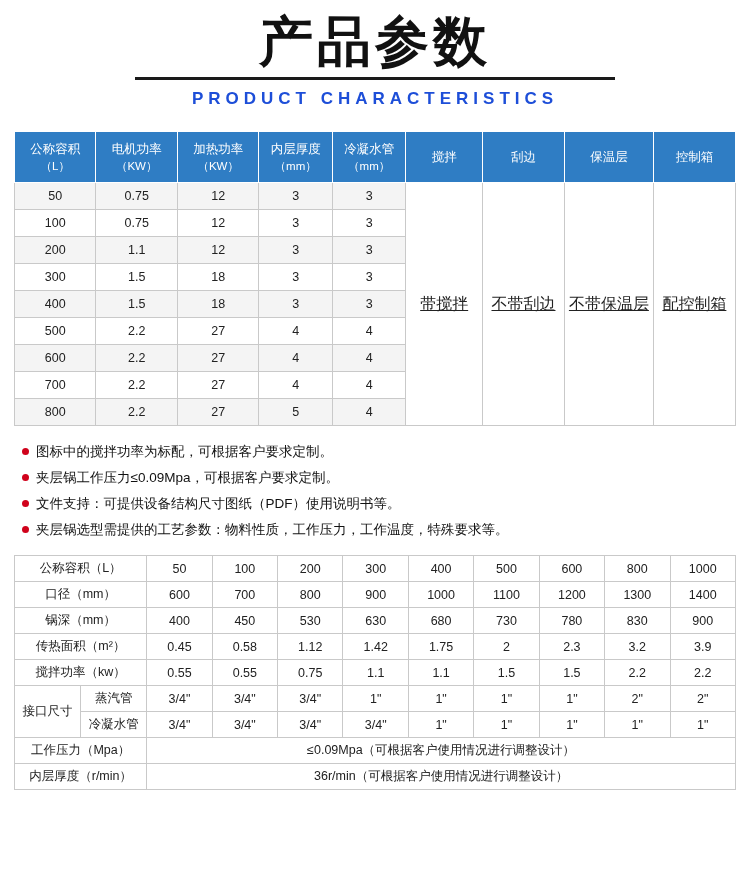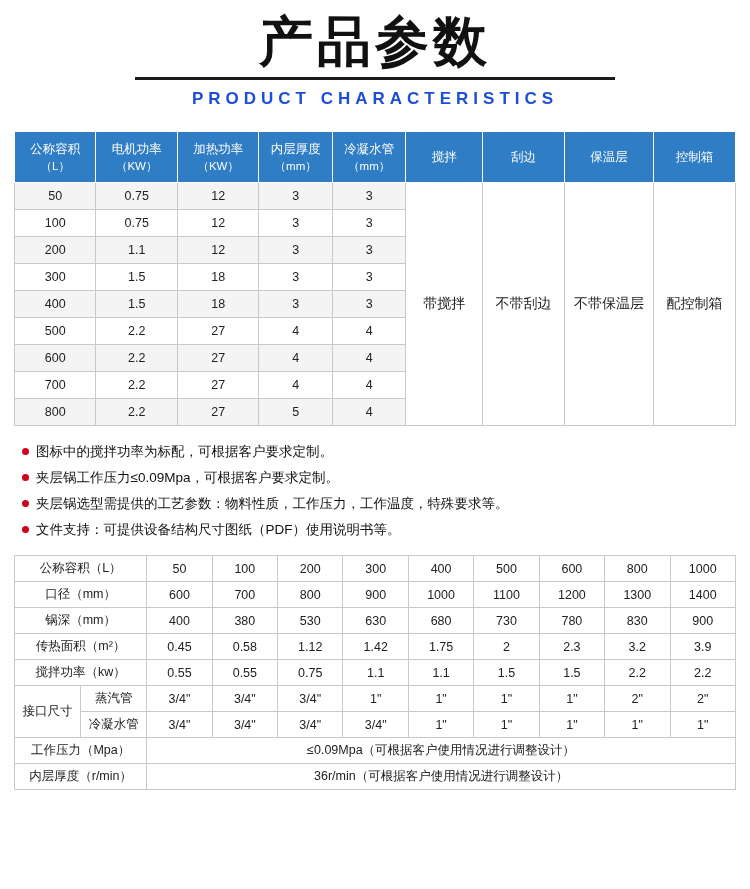--- a/index.html
+++ b/index.html
@@ -55,21 +55,22 @@
     font-size: 12.5px;
     padding: 5px 2px;
     height: 27px;
     color: #222;
   }
   .t1 tbody tr:nth-child(odd) td { background: #f4f4f4; }
   .t1 tbody tr:nth-child(even) td { background: #ffffff; }
   .t1 td.merged {
     background: #ffffff !important;
     vertical-align: middle;
-    font-size: 14px;
+    font-size: 16px;
+    text-decoration: underline;
   }
 
   
   .notes { margin: 16px 22px 8px 22px; }
   .note {
     display: flex; align-items: flex-start;
     font-size: 13.5px;
     line-height: 1.55;
     color: #111;
     margin-bottom: 5px;
@@ -222,25 +223,25 @@
     <div class="note">
       <span class="bullet"></span>
       <span>图标中的搅拌功率为标配，可根据客户要求定制。</span>
     </div>
     <div class="note">
       <span class="bullet"></span>
       <span>夹层锅工作压力≤0.09Mpa，可根据客户要求定制。</span>
     </div>
     <div class="note">
       <span class="bullet"></span>
-      <span>夹层锅选型需提供的工艺参数：物料性质，工作压力，工作温度，特殊要求等。</span>
+      <span>文件支持：可提供设备结构尺寸图纸（PDF）使用说明书等。</span>
     </div>
     <div class="note">
       <span class="bullet"></span>
-      <span>文件支持：可提供设备结构尺寸图纸（PDF）使用说明书等。</span>
+      <span>夹层锅选型需提供的工艺参数：物料性质，工作压力，工作温度，特殊要求等。</span>
     </div>
   </div>
 
   <div class="t2-wrap">
     <table class="t2">
       <colgroup>
         <col style="width:9.2%">
           <col style="width:9.2%">
         <col style="width:9.1%">
           <col style="width:9.1%">
@@ -273,21 +274,21 @@
           <td>900</td>
           <td>1000</td>
           <td>1100</td>
           <td>1200</td>
           <td>1300</td>
           <td>1400</td>
         </tr>
         <tr>
           <td colspan="2">锅深（mm）</td>
           <td>400</td>
-          <td>380</td>
+          <td>450</td>
           <td>530</td>
           <td>630</td>
           <td>680</td>
           <td>730</td>
           <td>780</td>
           <td>830</td>
           <td>900</td>
         </tr>
         <tr>
           <td colspan="2">传热面积（m²）</td>

